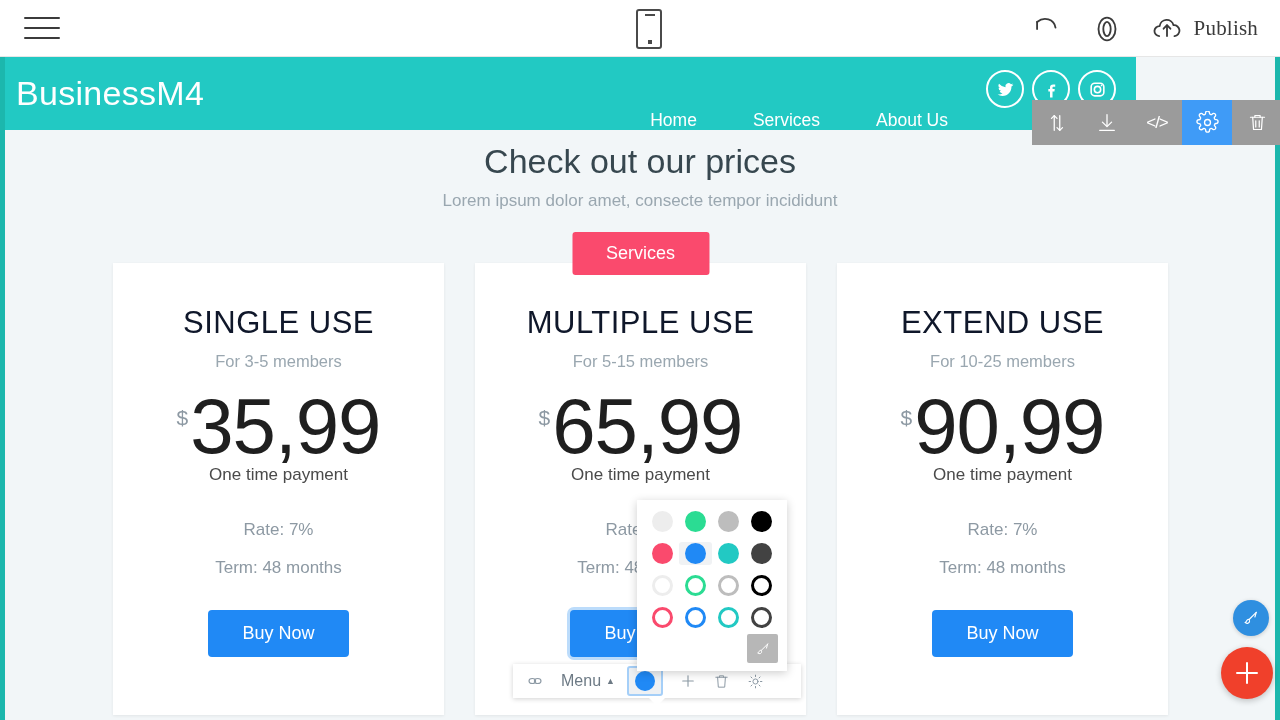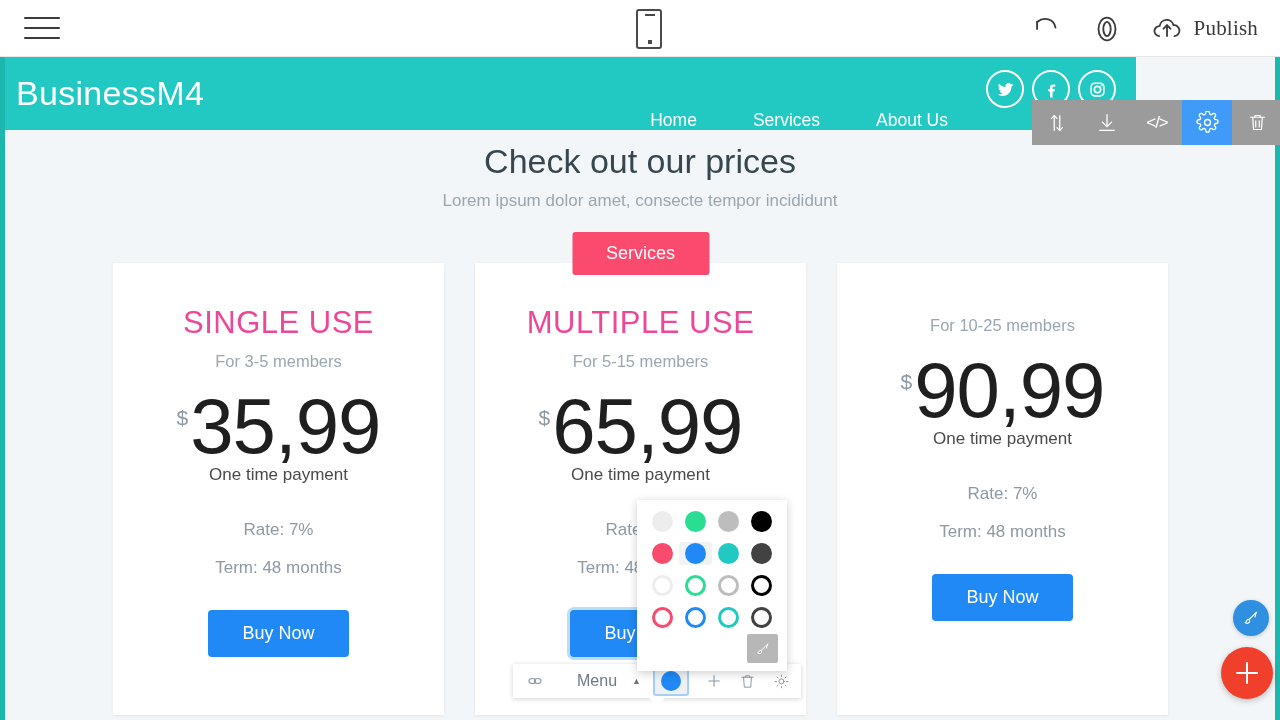--- a/index.html
+++ b/index.html
@@ -124,21 +124,21 @@
     position: relative;
     text-align: center;
     padding-top: 42px;
   }
   .badge {
     position: absolute; top: -31px; left: 50%; transform: translateX(-50%);
     background: #fa4a6d; color: #fff;
     font-size: 18px; padding: 11px 34px; border-radius: 3px;
     white-space: nowrap;
   }
-  .card-title { font-size: 31px; color: #ec4899; font-weight: 400; letter-spacing: .5px; }
+  .card-title { font-size: 31px; color: #0f172a; font-weight: 400; letter-spacing: .5px; }
   .card-members { font-size: 16.5px; color: #9aa7b0; margin-top: 11px; }
   .price-row {
     margin-top: 16px; display: flex; align-items: flex-start; justify-content: center;
     line-height: 1;
   }
   .currency { font-size: 21px; color: #8d99a3; margin-top: 20px; margin-right: 2px; }
   .price { font-size: 78px; color: #1f1f1f; font-weight: 300; letter-spacing: -1px; }
   .one-time { font-size: 17px; color: #4a4a4a; margin-top: 0; }
   .rate { font-size: 17px; color: #8d99a3; margin-top: 35px; }
   .term { font-size: 17px; color: #8d99a3; margin-top: 18px; }
@@ -181,21 +181,21 @@
     background: #ffffff;
     box-shadow: 0 1px 5px rgba(0,0,0,.18);
     display: flex; align-items: center;
     z-index: 55;
   }
   .inline-toolbar .it {
     display: flex; align-items: center; justify-content: center;
     height: 34px; cursor: pointer; color: #8c99a4;
   }
   .it.link { width: 44px; }
-  .it.menu { padding: 8px 4px; font-size: 16px; color: #6d7a85; gap: 15px; display:flex;margin-left:16px; }
+  .it.menu { padding: 8px 4px; font-size: 16px; color: #6d7a85; gap: 5px; display:flex; }
   .it.colorbox {
     width: 36px; height: 30px; margin: 0 8px;
     background: #eef1f4; border: 2px solid #a5cff8; border-radius: 3px;
   }
   .it.colorbox .dot { width: 20px; height: 20px; border-radius: 50%; background: #2089f5; }
   .it.plus, .it.trash, .it.gearsm { width: 34px; }
   .caret-down {
     position: absolute; left: 50%; transform: translateX(-50%);
     bottom: -8px; width: 0; height: 0;
     border-left: 9px solid transparent; border-right: 9px solid transparent;
@@ -361,20 +361,21 @@
         <span class="currency">$</span>
         <span class="price">65,99</span>
       </div>
       <div class="one-time">One time payment</div>
       <div class="rate">Rate: 7%</div>
       <div class="term">Term: 48 months</div>
       <button class="buy-btn">Buy Now</button>
     </div>
 
     <div class="card">
+      <div class="card-title">EXTEND USE</div>
       <div class="card-members">For 10-25 members</div>
       <div class="price-row">
         <span class="currency">$</span>
         <span class="price">90,99</span>
       </div>
       <div class="one-time">One time payment</div>
       <div class="rate">Rate: 7%</div>
       <div class="term">Term: 48 months</div>
       <button class="buy-btn">Buy Now</button>
     </div>

